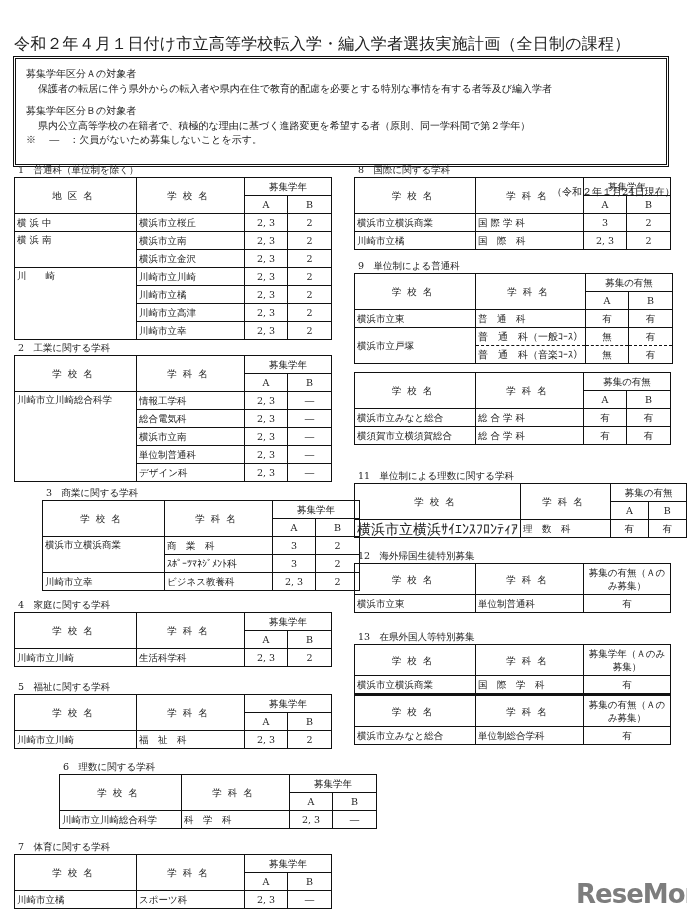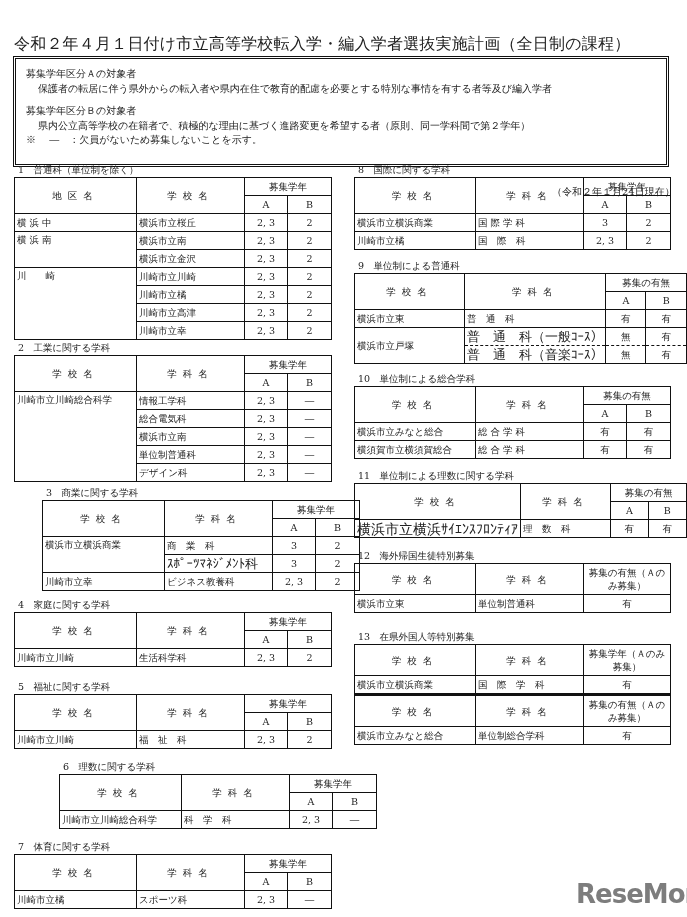--- a/index.html
+++ b/index.html
@@ -16,21 +16,21 @@
   .sec .cap{font-size:9.5px;height:14px;line-height:14px;white-space:nowrap;margin-left:4px;}
   table{border-collapse:collapse;table-layout:fixed;font-size:9.5px;}
   td,th{border:1px solid #111;padding:0 2px;height:17px;line-height:16px;font-weight:normal;white-space:nowrap;overflow:hidden;}
   th{text-align:center;letter-spacing:6px;}
   th.sm{letter-spacing:0;}
   th.ab{letter-spacing:0;}
   td.c{text-align:center;}
   td.l{text-align:left;}
   tr.dash td.dsh{border-bottom:1px dashed #111;}
   .hd2 th{height:30px;line-height:13px;white-space:normal;}
-  .small{font-size:13px;}
+  .small{font-size:10px;}
   #logo{left:576px;top:879px;font-family:"DejaVu Sans","Liberation Sans",sans-serif;font-weight:bold;font-size:26px;color:#7d7d7d;letter-spacing:-1px;}
   #logo .tiny{position:absolute;top:-6px;right:4px;font-size:5px;letter-spacing:0;font-weight:normal;}
 </style>
 </head>
 <body>
 
 <div id="title" class="abs">令和２年４月１日付け市立高等学校転入学・編入学者選抜実施計画（全日制の課程）</div>
 
 <div id="notebox" class="abs">
   <p class="h">募集学年区分Ａの対象者</p>
@@ -378,21 +378,20 @@
     <tr>
           <td class="l small" style="border-top:1px dashed #111">普　通　科（音楽ｺｰｽ）</td>
           <td class="c" style="border-top:1px dashed #111">無</td>
           <td class="c" style="border-top:1px dashed #111">有</td>
         </tr>
   </tbody>
     </table>
 </div>
 
 <div class="sec" style="left:354px;top:372px;">
-  <div class="cap">10　単位制による総合学科</div>
   <table>
     <colgroup>
         <col style="width:121px">
         <col style="width:108px">
         <col style="width:43px">
         <col style="width:44px">
       </colgroup>
     <tbody>
         <tr>
           <th rowspan="2">学校名</th>

